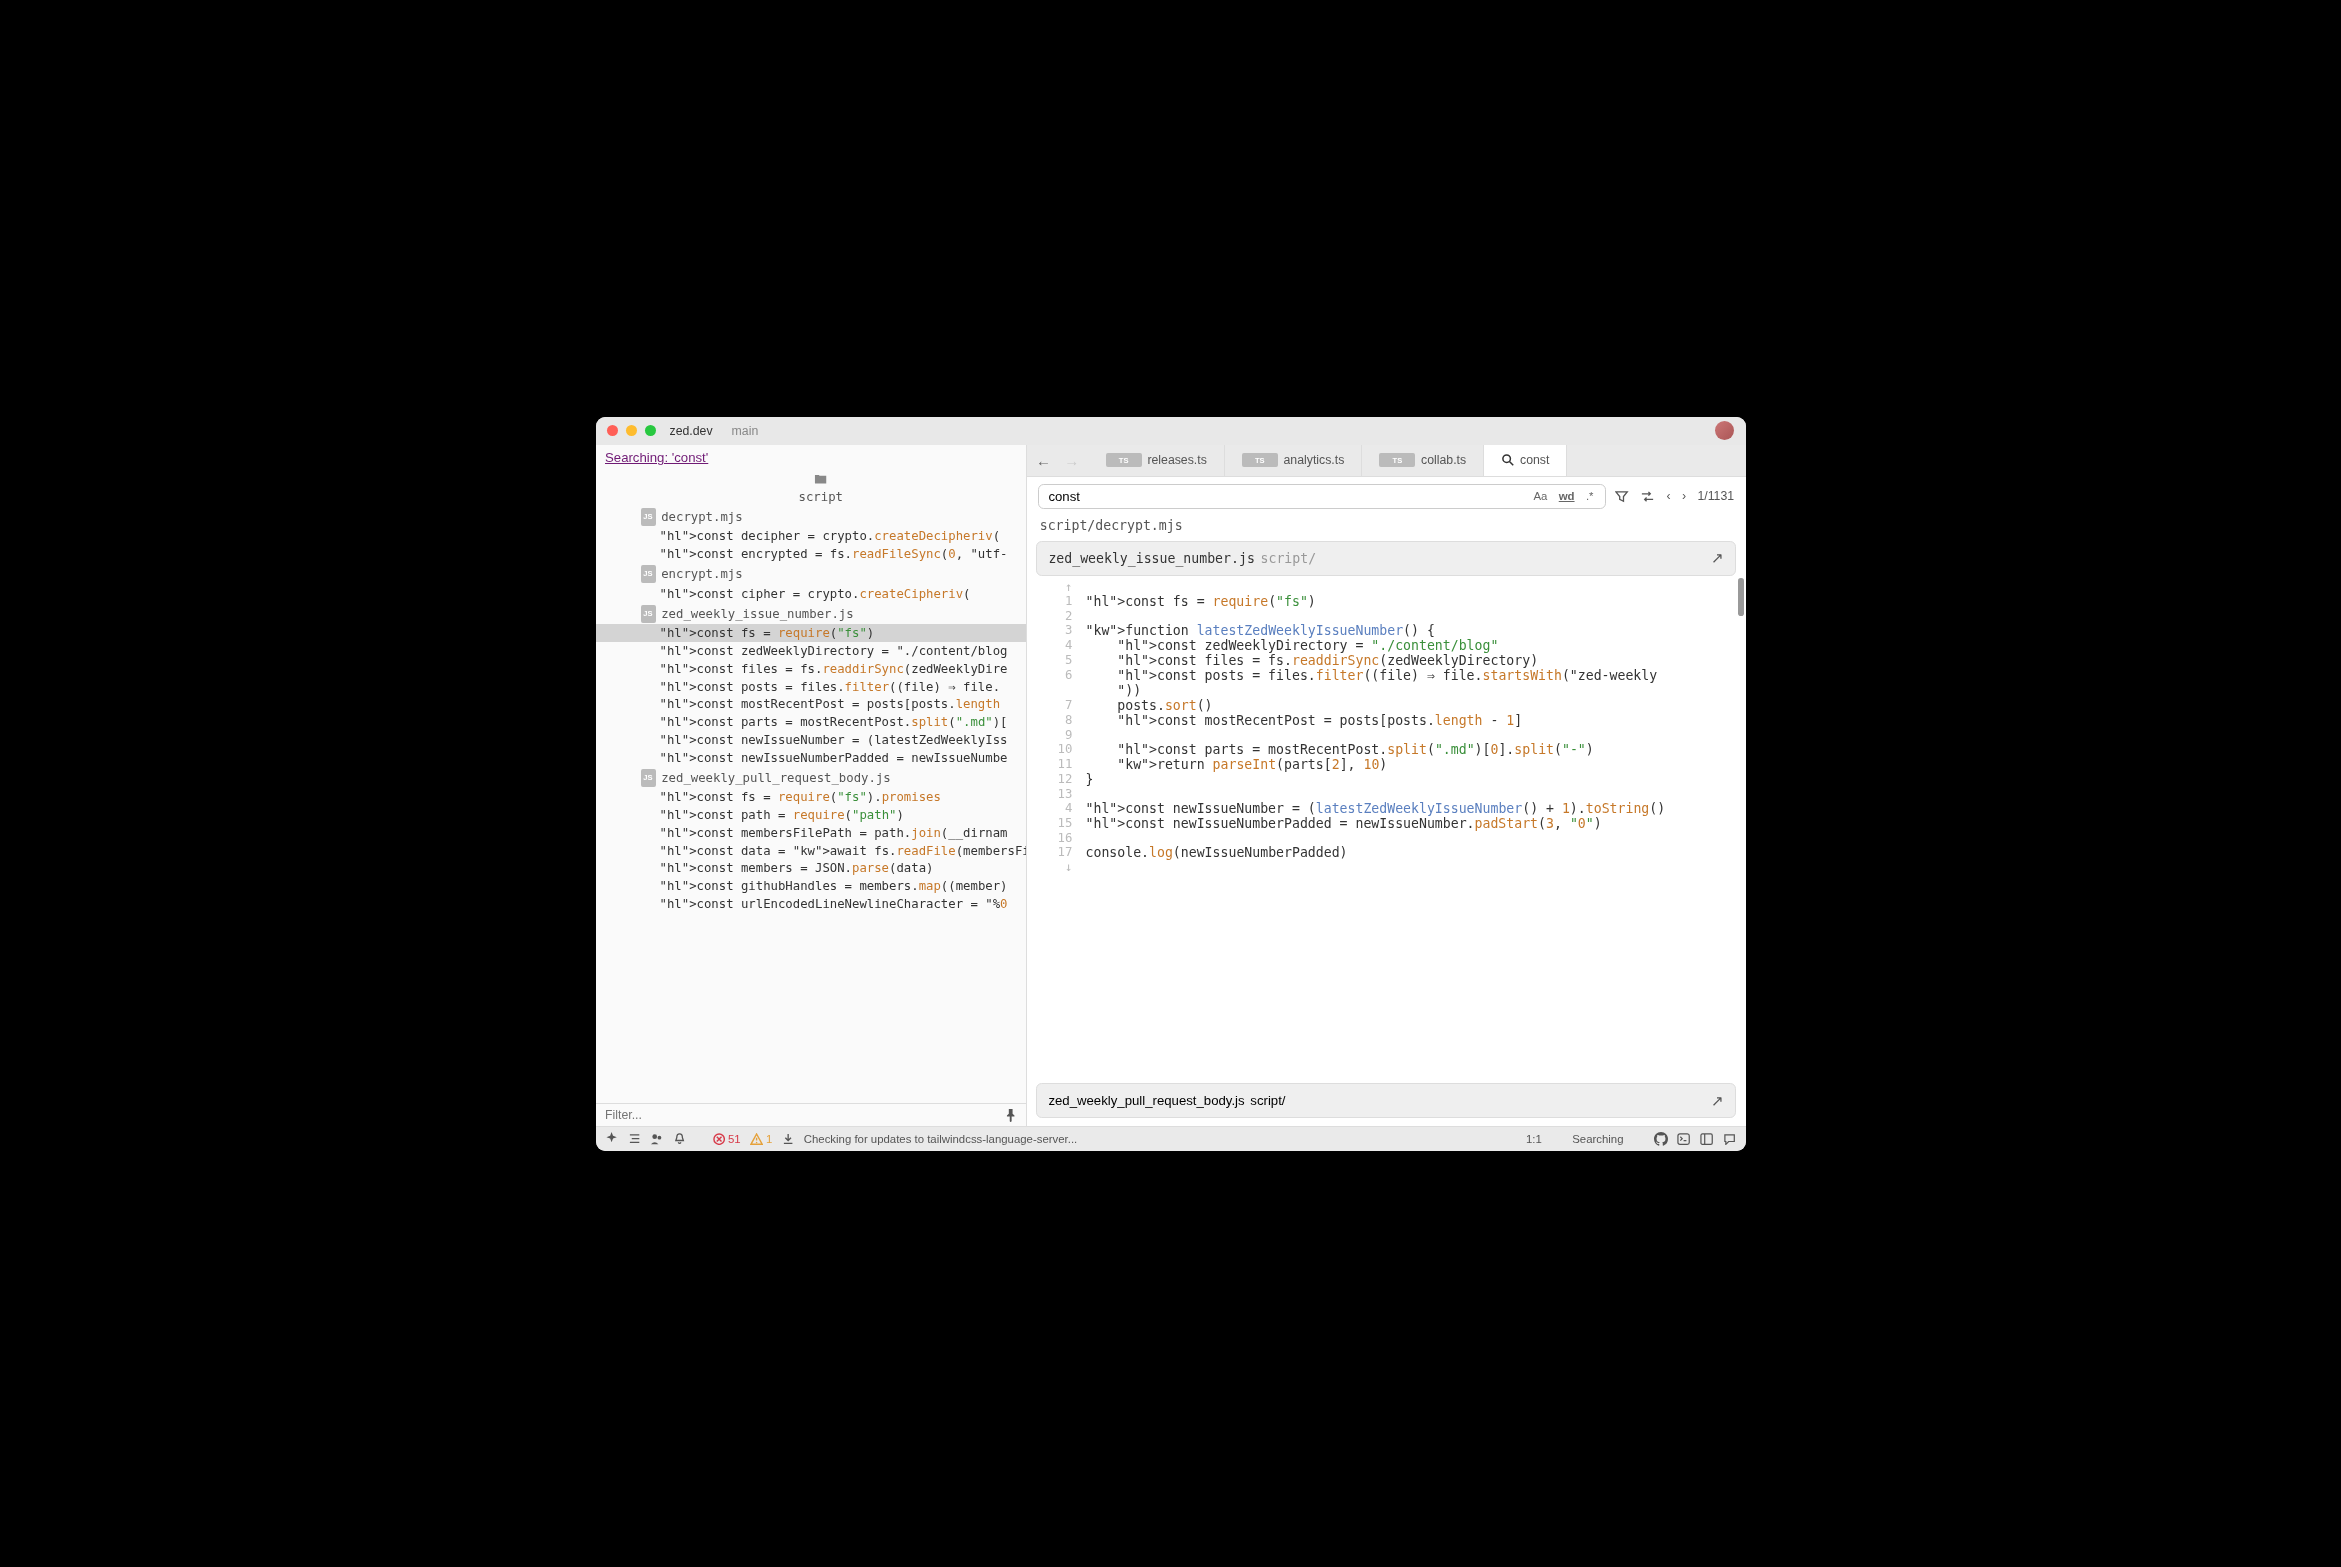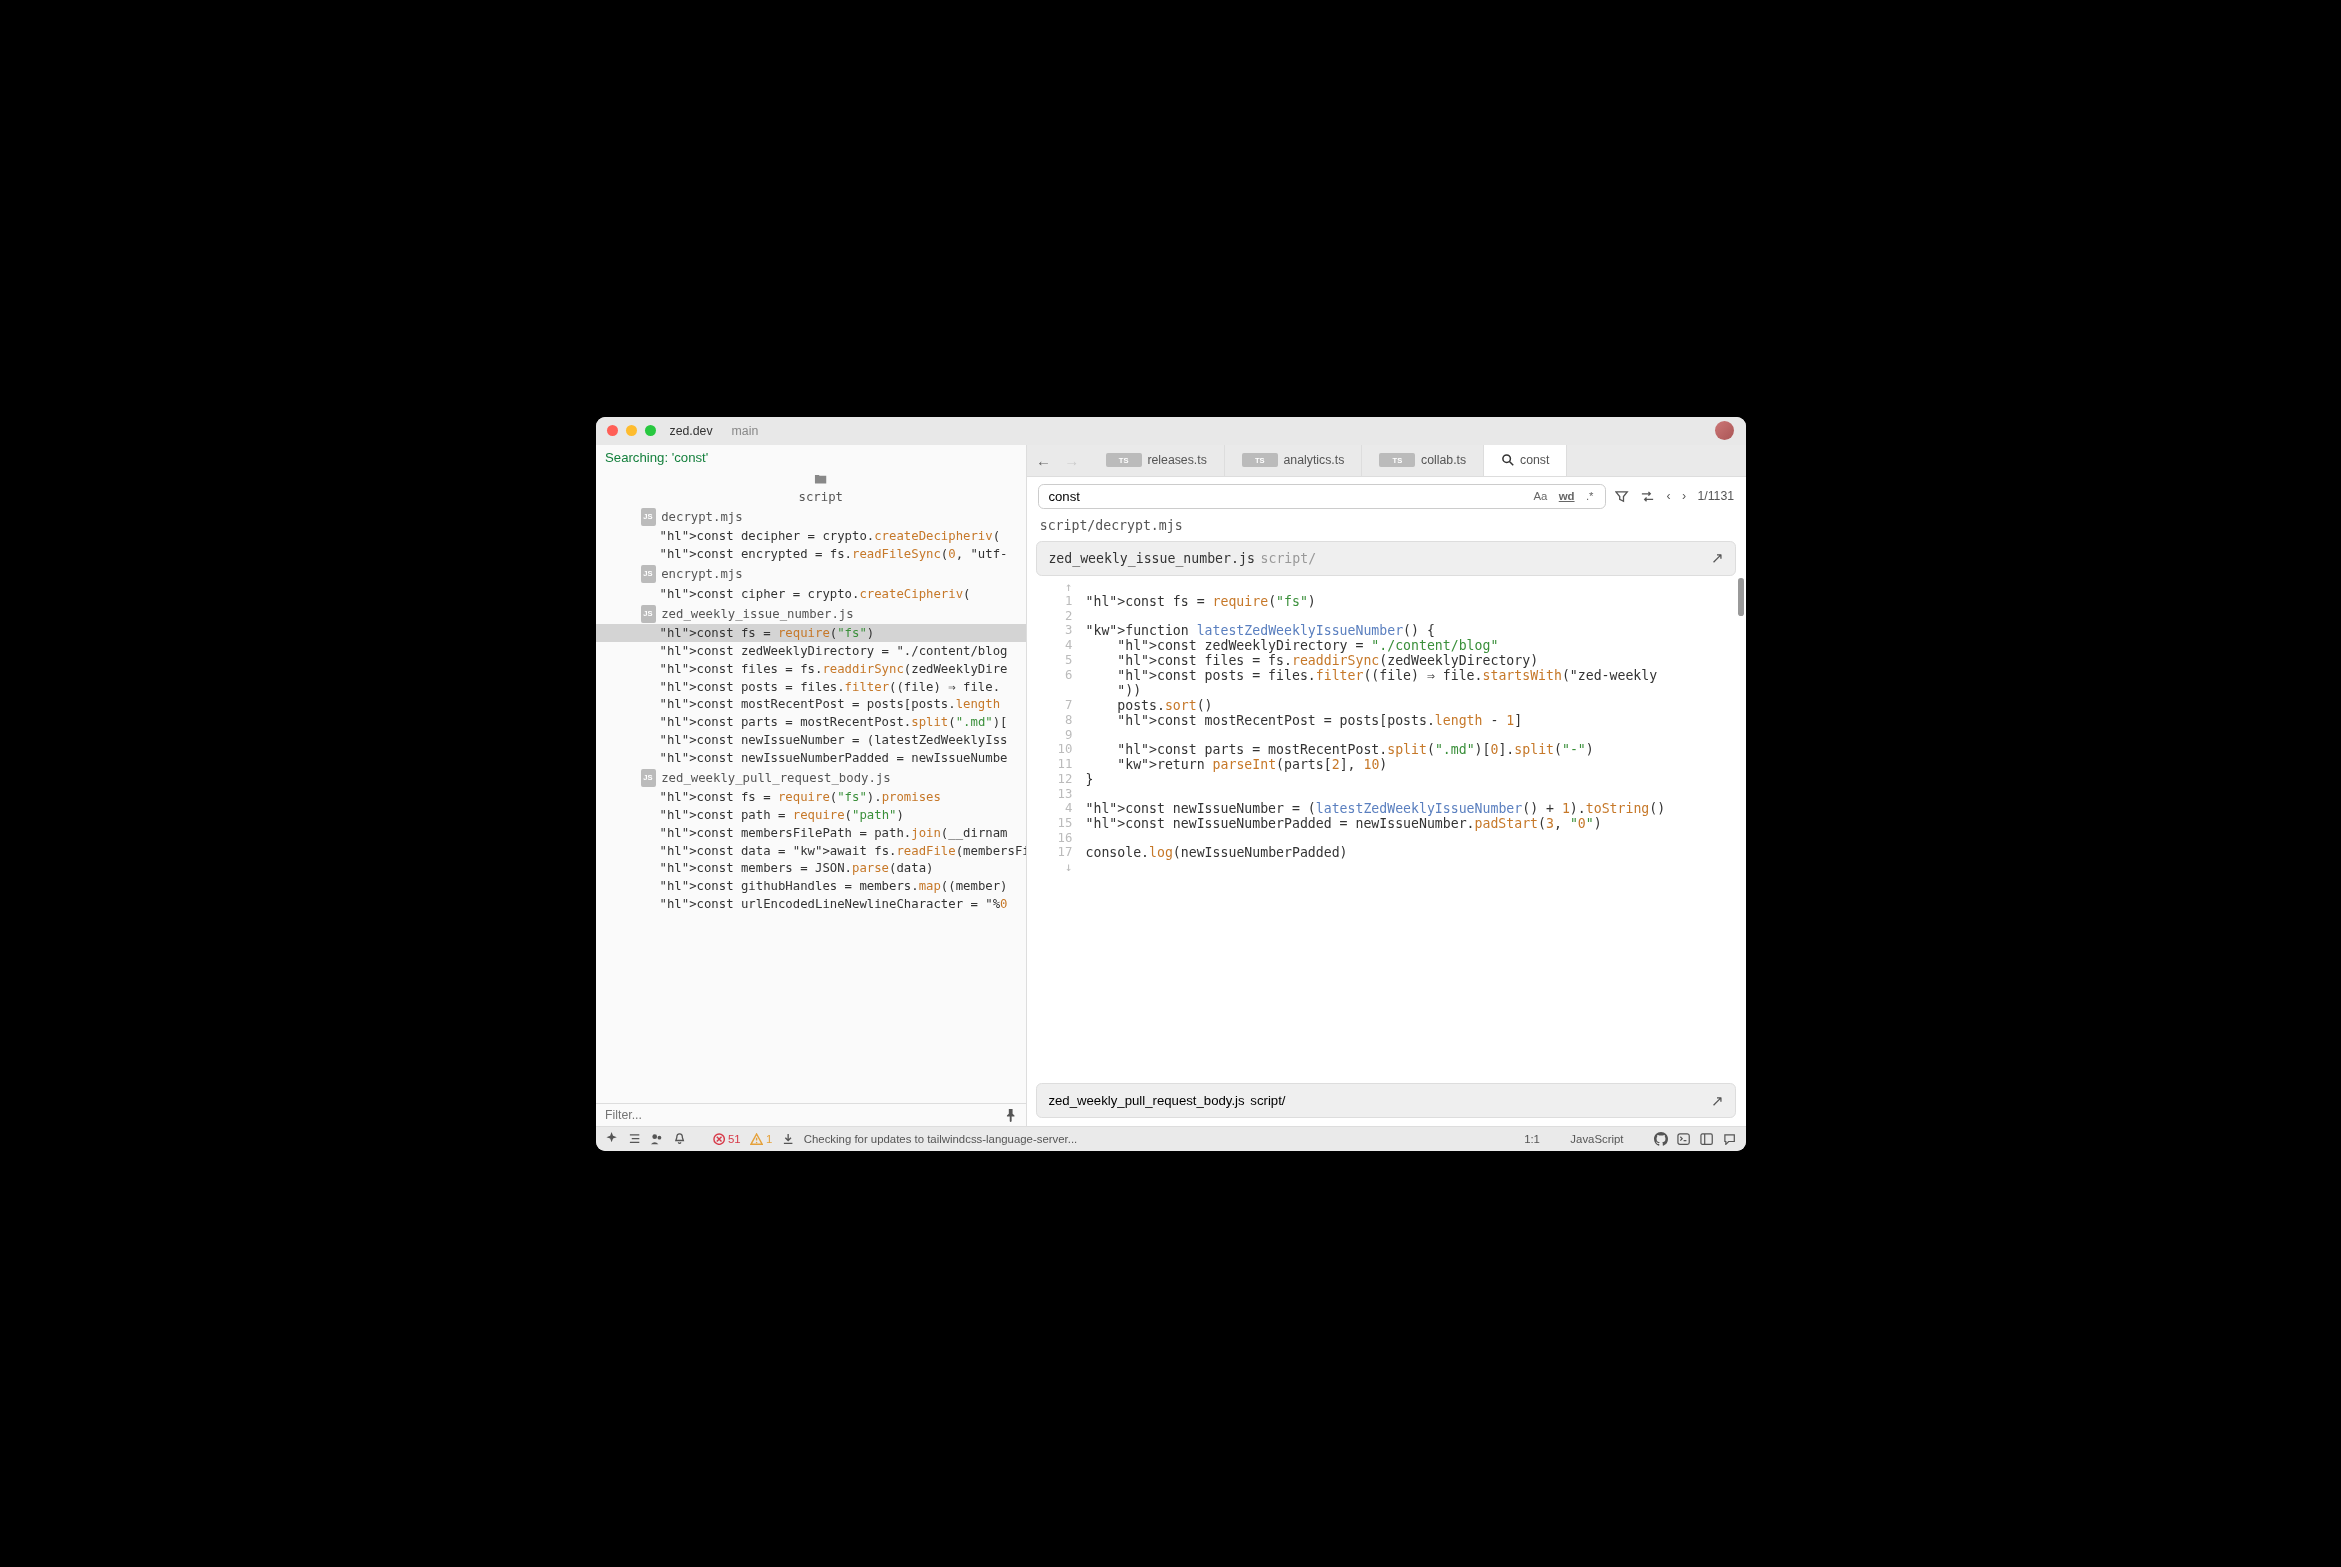--- a/index.html
+++ b/index.html
@@ -16,21 +16,21 @@
   .titlebar-title { font-size: 12.3px; color: #333; margin-left: 5.7px; }
   .titlebar-branch { font-size: 12.3px; color: #888; margin-left: 11.4px; }
   .titlebar-spacer { flex: 1; }
   .avatar { width: 19px; height: 19px; border-radius: 50%; background: linear-gradient(135deg,#c77,#a55); }
 
   
   .content { flex: 1; display: flex; overflow: hidden; }
   
   
   .left-panel { width: 431px; display: flex; flex-direction: column; border-right: 0.9px solid #ddd; background: #fafafa; }
-  .search-header { padding: 5.7px 9.5px; font-size: 13.2px; color: #15803d; }
+  .search-header { padding: 5.7px 9.5px; font-size: 13.2px; color: #701a75; text-decoration: underline; }
   .search-results { flex: 1; overflow: auto; font-family: "SF Mono", Menlo, monospace; font-size: 12.3px; }
   .file-entry { display: flex; align-items: center; gap: 5.7px; padding: 1.9px 9.5px 1.9px 45px; color: #555; font-size: 12.3px; }
   .folder-entry { display: flex; align-items: center; gap: 5.7px; padding: 1.9px 9.5px 1.9px 30px; color: #555; font-size: 12.3px; flex-direction: column; }
   .file-icon { width: 15px; height: 18px; background: #bbb; border-radius: 1.9px; display: inline-flex; align-items: center; justify-content: center; font-size: 7.6px; color: #fff; font-weight: bold; font-family: sans-serif; }
   .match-line { padding: 1.9px 9.5px 1.9px 64px; white-space: pre; color: #333; cursor: pointer; overflow: hidden; text-overflow: clip; }
   .match-line.selected { background: #d4d4d4; }
   .fn { color: #5a7fbf; }
   .call { color: #c67829; }
   .str { color: #3a8f3a; }
   .num { color: #c67829; }
@@ -364,21 +364,21 @@
     </span>
     <span class="status-icon">
       <svg width="12.3" height="12.3" viewBox="0 0 13 13">
           <path fill="none" stroke="#555" stroke-width="1.4" d="M6.5 1 v7 M3.5 5 l3 3 3 -3 M2 11 h9"></path>
         </svg>
     </span>
     <span>Checking for updates to tailwindcss-language-server...</span>
     <div class="status-spacer"></div>
     <span>1:1</span>
     <span style="width:11.4px"></span>
-    <span>JavaScript</span>
+    <span>Searching</span>
     <span style="width:11.4px"></span>
     <span class="status-icon">
       <svg width="14" height="14" viewBox="0 0 16 16">
           <path fill="#555" d="M8 0C3.58 0 0 3.58 0 8c0 3.54 2.29 6.53 5.47 7.59.4.07.55-.17.55-.38 0-.19-.01-.82-.01-1.49-2.01.37-2.53-.49-2.69-.94-.09-.23-.48-.94-.82-1.13-.28-.15-.68-.52-.01-.53.63-.01 1.08.58 1.23.82.72 1.21 1.87.87 2.33.66.07-.52.28-.87.51-1.07-1.78-.2-3.64-.89-3.64-3.95 0-.87.31-1.59.82-2.15-.08-.2-.36-1.02.08-2.12 0 0 .67-.21 2.2.82.64-.18 1.32-.27 2-.27.68 0 1.36.09 2 .27 1.53-1.04 2.2-.82 2.2-.82.44 1.1.16 1.92.08 2.12.51.56.82 1.27.82 2.15 0 3.07-1.87 3.75-3.65 3.95.29.25.54.73.54 1.48 0 1.07-.01 1.93-.01 2.2 0 .21.15.46.55.38A8.013 8.013 0 0016 8c0-4.42-3.58-8-8-8z"></path>
         </svg>
     </span>
     <span class="status-icon">
       <svg width="13.2" height="12.3" viewBox="0 0 14 13">
           <rect x="1" y="1" width="12" height="11" rx="2" fill="none" stroke="#555" stroke-width="1.3"></rect>
           <path stroke="#555" stroke-width="1.3" fill="none" d="M3.5 4 l2 2 -2 2 M7 8 h3"></path>

